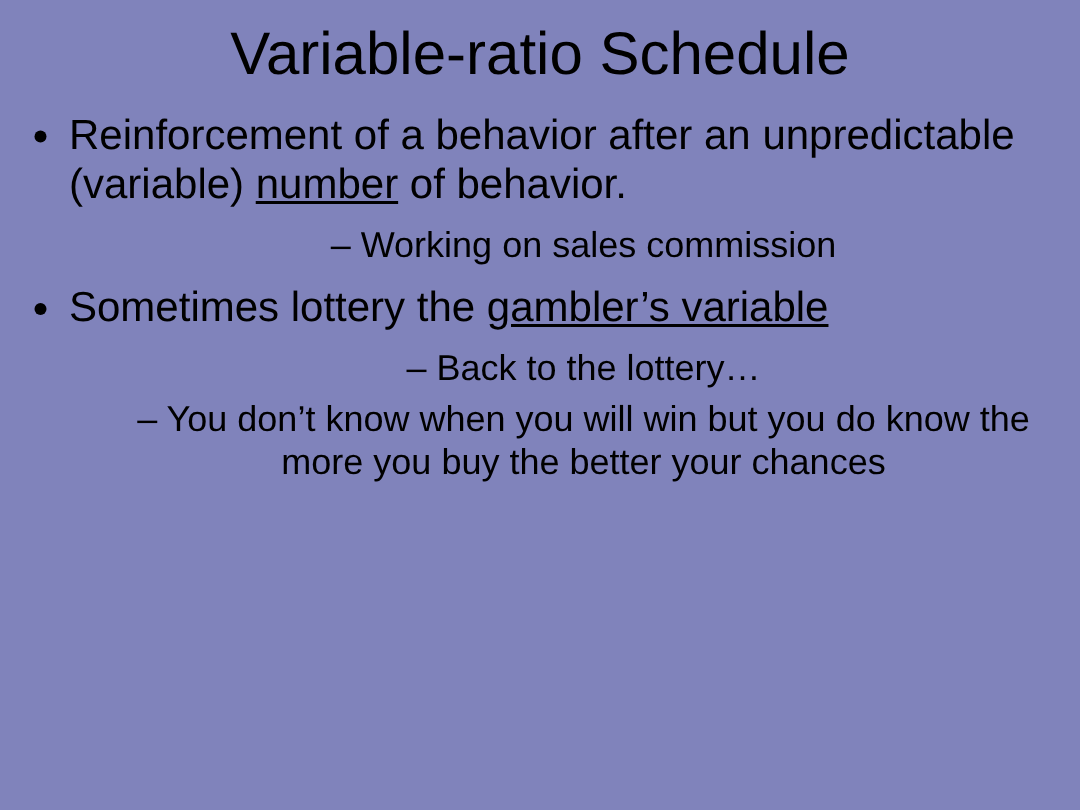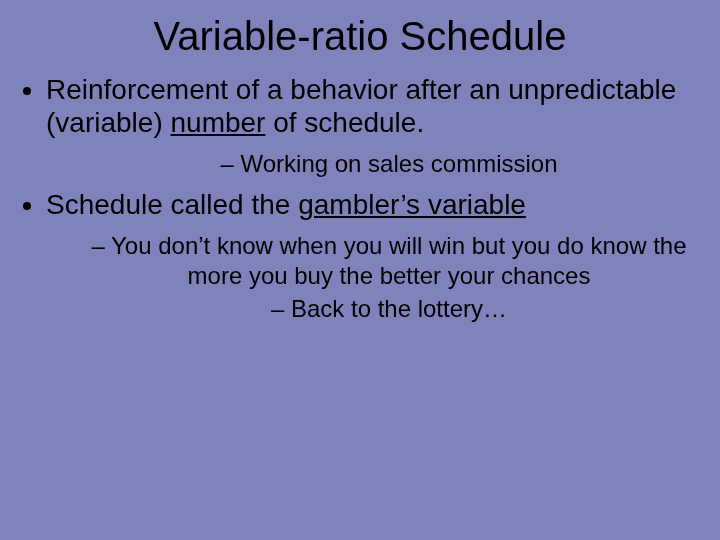--- a/index.html
+++ b/index.html
@@ -51,26 +51,26 @@
   .u { text-decoration: underline; margin-top: 37px; }
 </style>
 </head>
 <body>
 
 <div class="slide">
   <h1 class="title">Variable-ratio Schedule</h1>
 
   <ul class="level1">
     <li>
-      <span>Reinforcement of a behavior after an unpredictable (variable) </span><span class="u">number</span><span> of schedule.</span>
+      <span>Reinforcement of a behavior after an unpredictable (variable) </span><span class="u">number</span><span> of behavior.</span>
       <ul class="level2">
         <li><span>Working on sales commission</span></li>
       </ul>
     </li>
     <li>
-      <span>Schedule called the </span><span class="u">gambler’s variable</span>
+      <span>Sometimes lottery the </span><span class="u">gambler’s variable</span>
       <ul class="level2">
+        <li><span>Back to the lottery…</span></li>
         <li><span>You don’t know when you will win but you do know the more you buy the better your chances</span></li>
-        <li><span>Back to the lottery…</span></li>
       </ul>
     </li>
   </ul>
 </div>
 
 </body></html>

